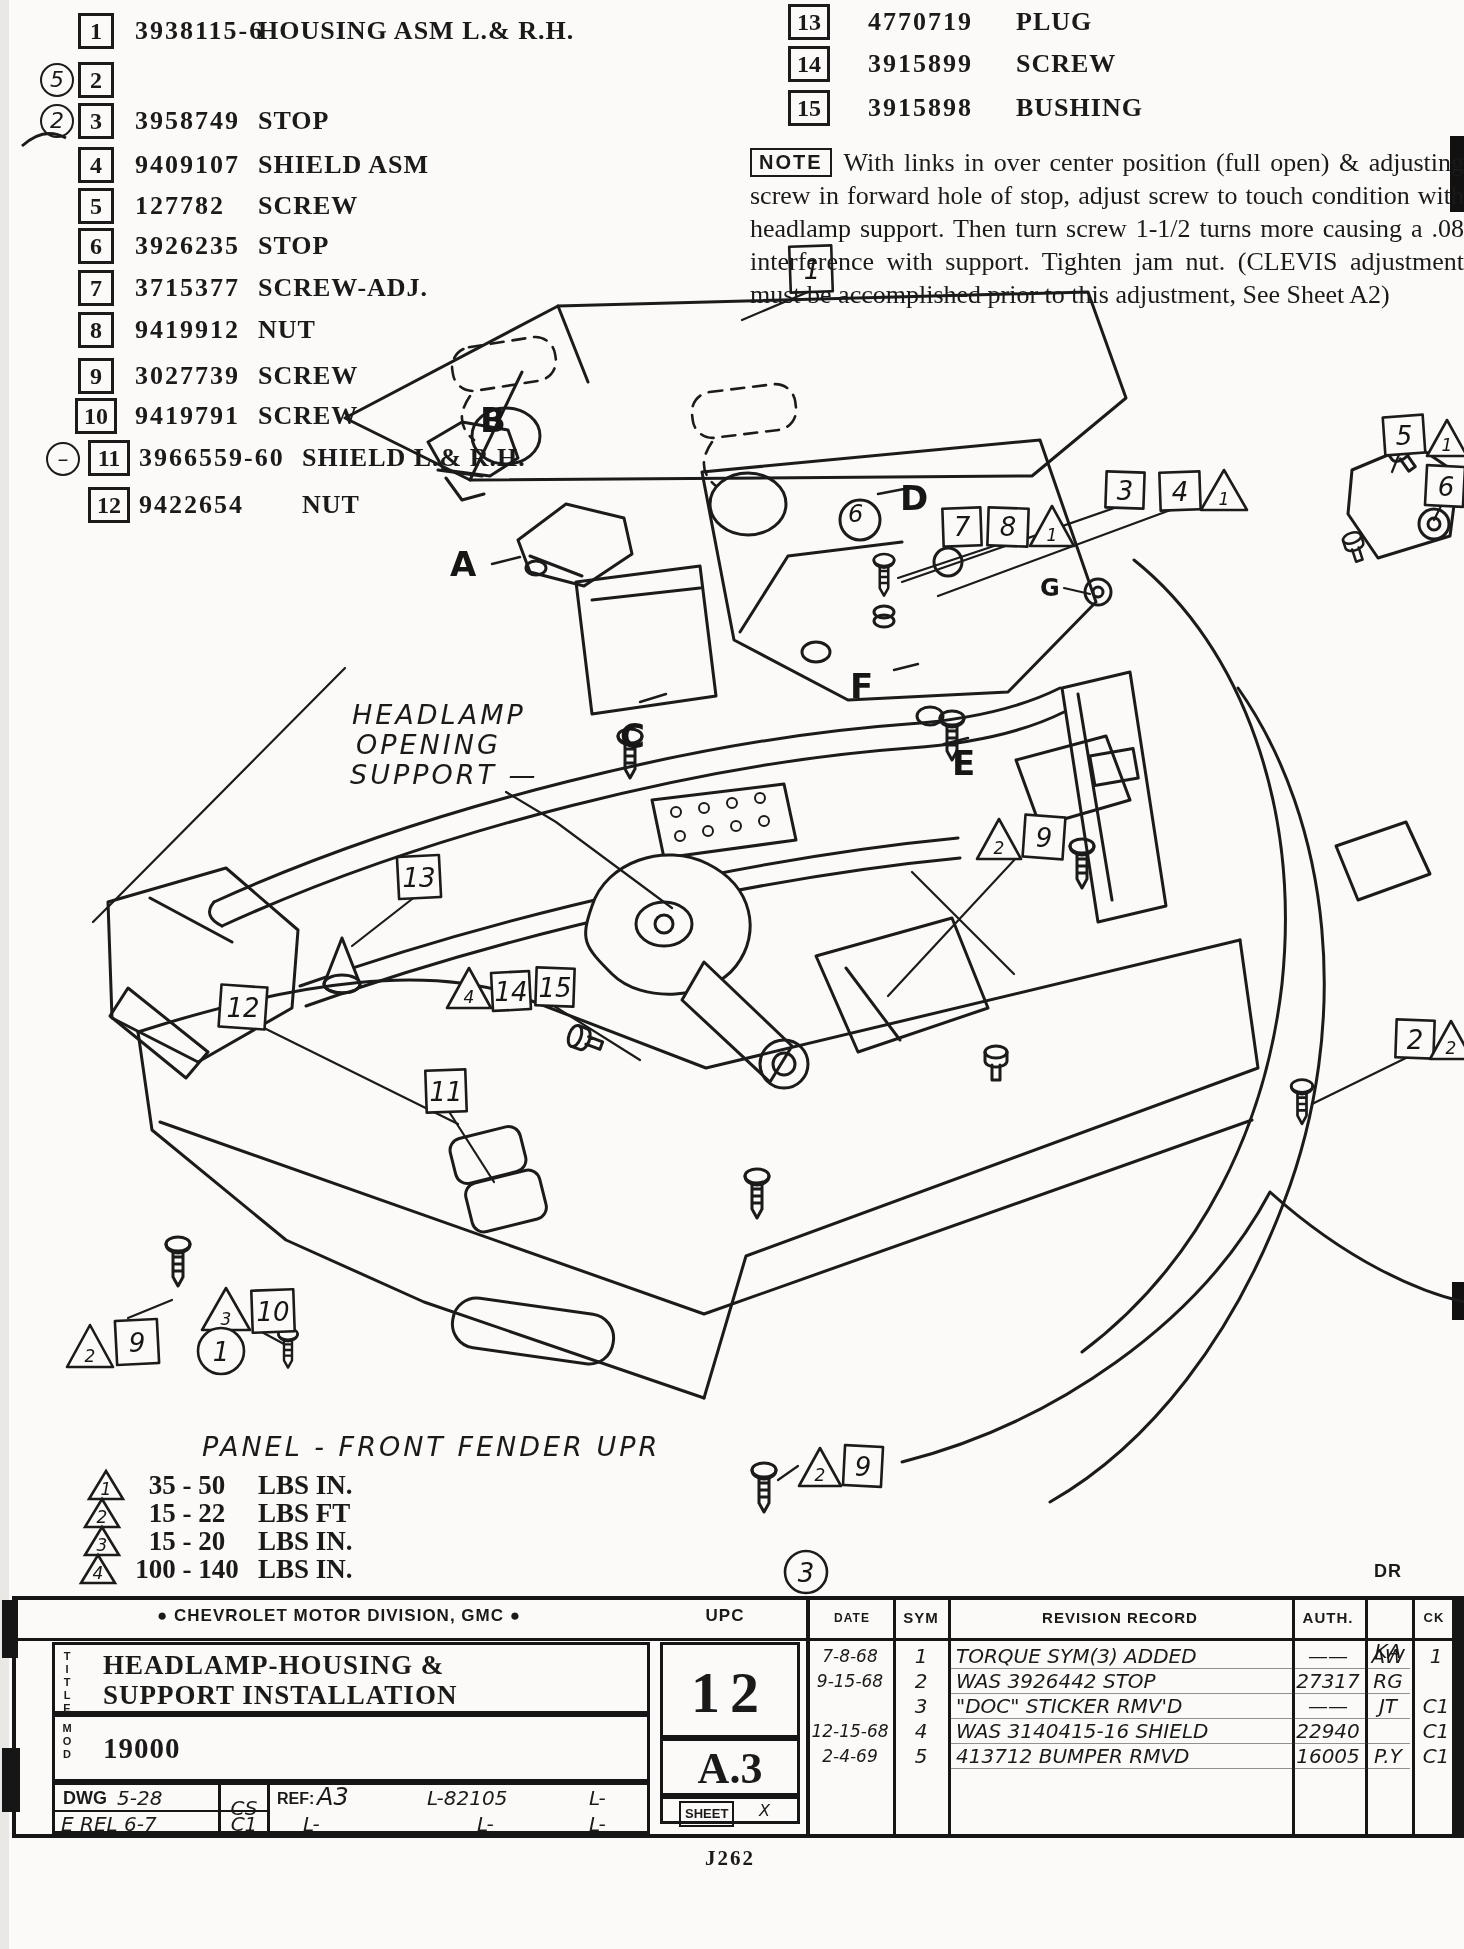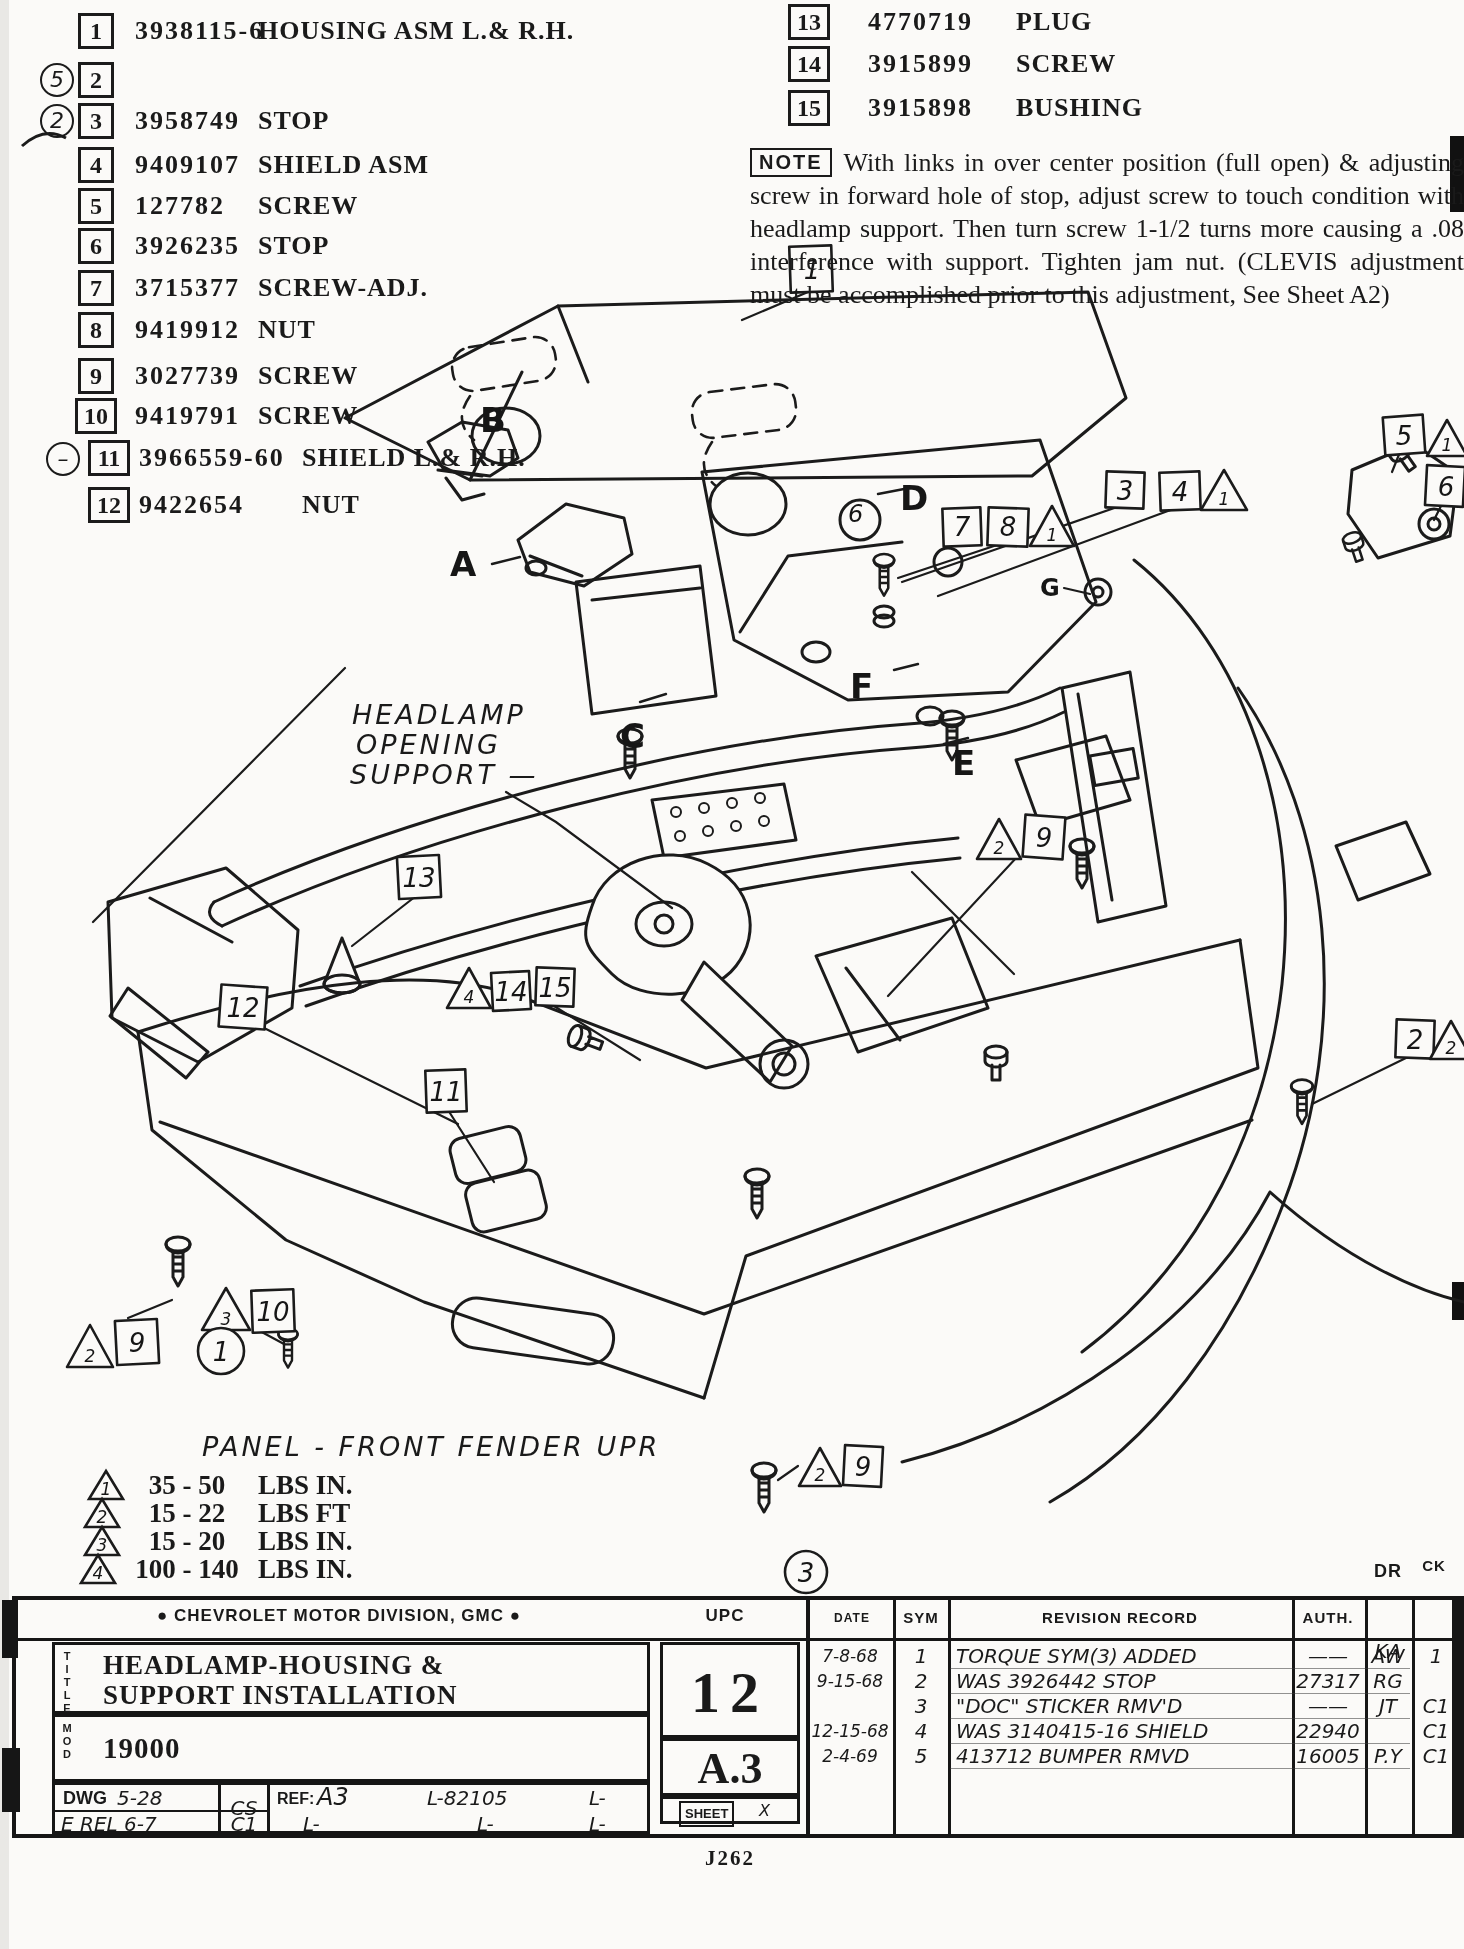--- a/index.html
+++ b/index.html
@@ -402,21 +402,21 @@
     <div class="tbline" style="left:2px;top:1748px;width:18px;height:64px"></div>
     <div class="tbline" style="left:1452px;top:1596px;width:12px;height:242px"></div>
 
     <span class="tbhead" style="left:30px;top:1606px;width:618px">● CHEVROLET MOTOR DIVISION, GMC ●</span>
     <span class="tbhead" style="left:690px;top:1606px;width:70px">UPC</span>
     <span class="tbhead" style="left:812px;top:1608px;width:80px;font-size:12px">DATE</span>
     <span class="tbhead" style="left:895px;top:1608px;width:52px;font-size:15px">SYM</span>
     <span class="tbhead" style="left:1000px;top:1608px;width:240px;font-size:15px">REVISION RECORD</span>
     <span class="tbhead" style="left:1294px;top:1608px;width:68px;font-size:15px">AUTH.</span>
     <span class="tbhead" style="left:1366px;top:1561px;width:44px;font-size:18px">DR</span>
-    <span class="tbhead" style="left:1412px;top:1556px;width:44px;font-size:15px">CK</span>
+    <span class="tbhead" style="left:1412px;top:1608px;width:44px;font-size:13px">CK</span>
 
     <div class="tbbox" style="left:52px;top:1642px;width:598px;height:72px">
       <span class="vlab">TITLE</span>
       <span class="tbtitle" style="left:48px;top:5px">HEADLAMP-HOUSING &amp;</span>
       <span class="tbtitle" style="left:48px;top:35px">SUPPORT INSTALLATION</span>
     </div>
     <div class="tbbox" style="left:52px;top:1714px;width:598px;height:68px">
       <span class="vlab">MOD</span>
       <span class="tbtitle" style="left:48px;top:16px;font-size:29px">19000</span>
     </div>

